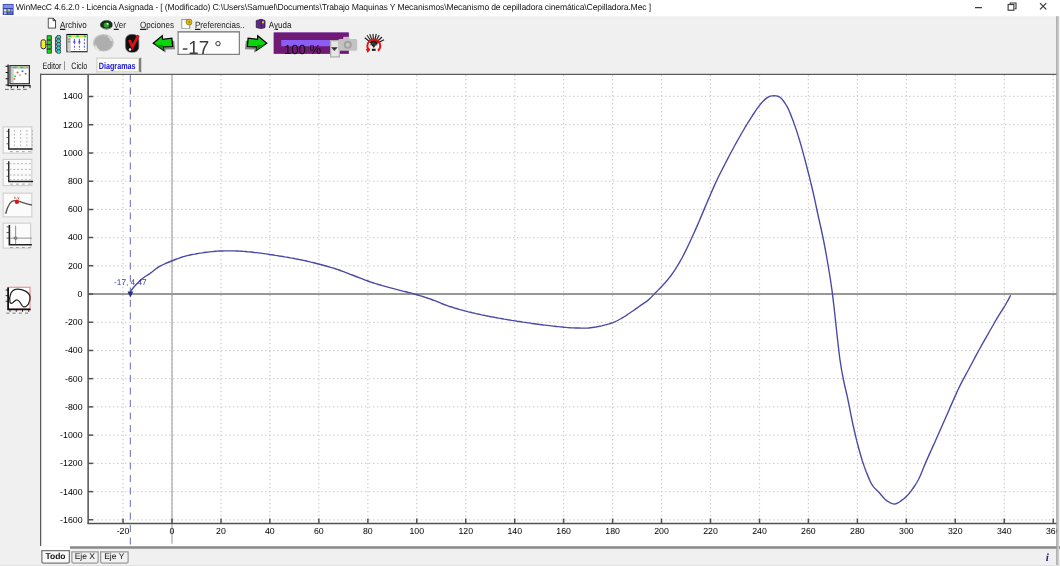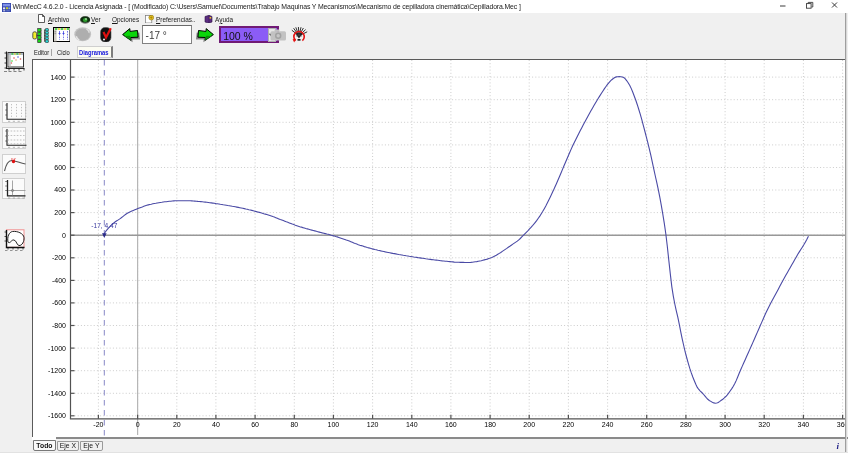--- a/index.html
+++ b/index.html
@@ -111,28 +111,28 @@
   <rect x="0.5" y="0.5" width="10.5" height="14.5" rx="4.5" fill="#101010" stroke="#555" stroke-width="0.6"></rect>
   <path d="M3.5,5 l2.5,5.5 L10.8,1.2" fill="none" stroke="#e01010" stroke-width="2.2"></path>
   <circle cx="4" cy="12.5" r="1" fill="#f0f0f0"></circle>
  </svg>
  <svg class="abs" style="left:120.8px;top:2.4px" width="20" height="17" viewBox="0 0 20 17">
   <path d="M3.4,9.6 L10.6,4.2 L10.7,6.6 L18.3,5.6 L19,12.4 L11.4,12.6 L11.6,15.2 z" fill="#2e2e2e" opacity="0.55"></path>
   <path d="M1.6,7.6 L8.8,1.6 L9,4.4 L16.5,3.5 L17.1,10.2 L9.6,10.5 L9.9,13.2 z" fill="#0bd60b" stroke="#000" stroke-width="1"></path>
   <path d="M9.6,10.5 L9.9,13.2 L3.2,8.9 L9,8.8 z" fill="#0a8f0a"></path>
  </svg>
  <div class="abs" style="left:142.1px;top:0.4px;width:50.4px;height:19px;background:#fff;border:1px solid #828282;border-top-color:#6a6a6a">
-  <span style="position:absolute;left:2.5px;top:3.5px;font-size:10px;color:#3c3c3c">-17 °</span>
+  <span style="position:absolute;left:2.5px;top:3.5px;font-size:15px;color:#3c3c3c">-17 °</span>
  </div>
  <svg class="abs" style="left:194.6px;top:2.4px" width="20" height="17" viewBox="0 0 20 17">
   <path d="M16.6,9.6 L9.4,4.2 L9.3,6.6 L1.7,5.6 L1,12.4 L8.6,12.6 L8.4,15.2 z" fill="#2e2e2e" opacity="0.55"></path>
   <path d="M18.4,7.6 L11.2,1.6 L11,4.4 L3.5,3.5 L2.9,10.2 L10.4,10.5 L10.1,13.2 z" fill="#0bd60b" stroke="#000" stroke-width="1"></path>
   <path d="M10.4,10.5 L10.1,13.2 L16.8,8.9 L11,8.8 z" fill="#0a8f0a"></path>
  </svg>
- <div class="abs" style="left:218.7px;top:0.9px;width:60px;height:16.7px;background:#8b5cf6;border:2px solid #701a75">
+ <div class="abs" style="left:218.7px;top:0.9px;width:60px;height:16.7px;background:#8b5cf6;border:6px solid #701a75">
   <span style="position:absolute;left:2.5px;top:2px;font-size:10.5px;color:#111">100 %</span>
   <div style="position:absolute;right:0.5px;top:0.5px;width:8.5px;height:13.7px;background:#e6e6e6;border:0.5px solid #b0b0b0"></div>
   <svg style="position:absolute;right:1.5px;top:5px" width="7" height="5" viewBox="0 0 7 5">
         <path d="M0.8,0.8 L3.5,3.8 L6.2,0.8 z" fill="#333"></path>
       </svg>
  </div>
  <svg class="abs" style="left:269.5px;top:4px" width="16.5" height="12" viewBox="0 0 16.5 12">
   <rect x="0.5" y="2.2" width="15.5" height="9.3" rx="1.5" fill="#c2c2c2"></rect>
   <rect x="4.5" y="0.4" width="5" height="2.4" rx="1" fill="#c2c2c2"></rect>
   <circle cx="8.2" cy="6.8" r="3.2" fill="#a2a2a2"></circle>

